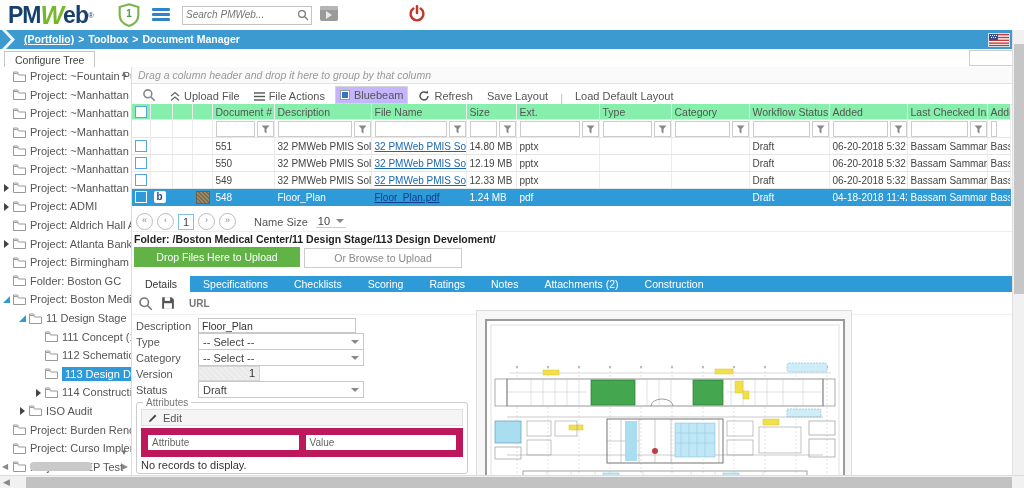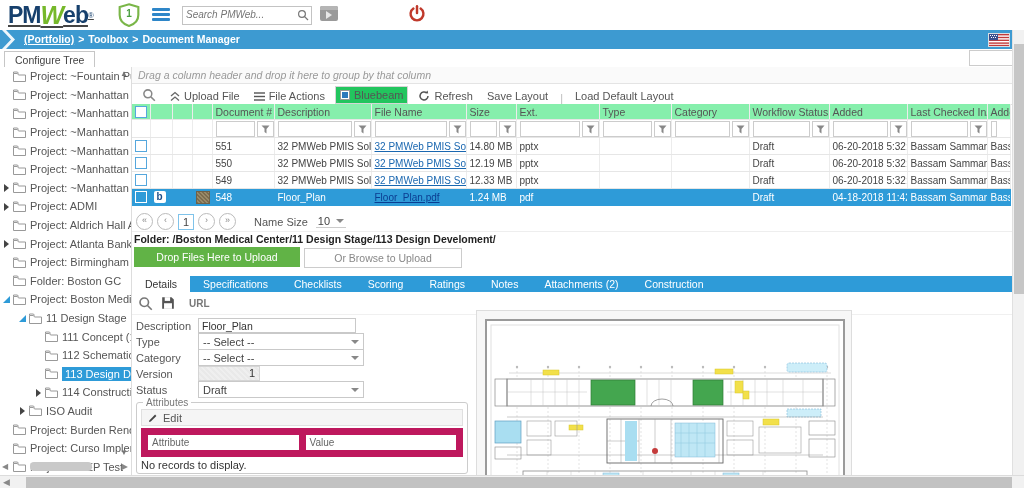--- a/index.html
+++ b/index.html
@@ -2,21 +2,21 @@
 <html><head>
 <meta charset="utf-8">
 <style>
   html,body{margin:0;padding:0;width:1024px;height:488px;overflow:hidden;
     font-family:"Liberation Sans",sans-serif;font-size:11px;color:#444;background:#fff;}
   .abs{position:absolute;}
   svg{display:block;}
 
   
   #topbar{left:0;top:0;width:1024px;height:30px;background:#fff;}
-  #logo{left:8px;top:1px;height:28px;display:flex;align-items:center;text-decoration:underline;}
+  #logo{left:8px;top:1px;height:28px;display:flex;align-items:center;}
   #logo .pm,#logo .eb{font-weight:800;font-size:23px;color:#17406d;letter-spacing:-1px;}
   #logo .w{font-weight:800;font-size:25px;color:#76b82a;letter-spacing:-1px;font-style:italic;}
   #logo .reg{font-size:8px;color:#17406d;vertical-align:top;}
   #shield{left:118px;top:3px;width:22px;height:24px;}
   #shield .num{position:absolute;left:0;top:5px;width:22px;text-align:center;font-size:10px;color:#4a9e3f;font-weight:bold;}
   #burger{left:152px;top:8px;width:18px;height:14px;cursor:pointer;}
   #burger div{height:3px;background:#2e86c8;margin-bottom:2px;border-radius:1px;}
   #gsearch{left:182px;top:6px;width:128px;height:17px;border:1px solid #c3c3c3;background:#fff;}
   #gsearch input{border:0;outline:0;width:106px;height:15px;font-size:10px;font-style:italic;color:#666;padding:0 3px;font-family:"Liberation Sans",sans-serif;}
   #gsearch .mag{position:absolute;right:2px;top:2px;}
@@ -52,21 +52,21 @@
   #tree-hscroll{left:2px;top:462px;width:126px;height:10px;}
   #tree-hscroll .la,#tree-hscroll .ra{position:absolute;top:0;font-size:8px;color:#888;}
   #tree-hscroll .la{left:0;} #tree-hscroll .ra{right:0;}
   #tree-hscroll .thumb{position:absolute;left:28px;top:0;width:62px;height:9px;background:#c9c9c9;border-radius:4px;}
 
   
   #main{left:132px;top:67px;width:880px;height:408px;background:#fff;overflow:hidden;}
   #groupband{left:0;top:0;width:880px;height:16px;background:#fafafa;border-bottom:1px solid #e4e4e4;line-height:16px;padding-left:6px;color:#999;font-style:italic;font-size:10.5px;}
   #gridtoolbar{left:0;top:16px;width:880px;height:21px;border-bottom:1px solid #e0e0e0;display:flex;align-items:flex-end;gap:6px;padding-left:6px;color:#555;}
   .tbtn{display:flex;align-items:center;gap:4px;cursor:pointer;padding:2px 4px;}
-  .tbtn.boxed{background:#22c55e;border:1px solid #d5d5d5;}
+  .tbtn.boxed{background:#c4b5fd;border:1px solid #d5d5d5;}
   .tsep{color:#bbb;margin:0 2px;}
 
   
   #grid{left:0;top:37px;width:878px;border-collapse:collapse;table-layout:fixed;font-size:10px;color:#444;}
   #grid th,#grid td{border-right:1px solid #ececec;border-bottom:1px solid #e6e6e6;padding:0 3px;height:16px;overflow:hidden;white-space:nowrap;text-align:left;font-weight:normal;}
   #grid thead th{color:#555;font-size:10.5px;height:15px;background:#86efac;cursor:pointer;}
   #grid tr.filter td{height:17px;background:#fff;}
   #grid tr.filter input{width:calc(100% - 22px);height:12px;border:1px solid #ccc;vertical-align:middle;}
   #grid tr.filter .fbtn{display:inline-block;width:15px;height:14px;border:1px solid #ccc;background:#fff;vertical-align:middle;margin-left:2px;text-align:center;cursor:pointer;}
   #grid tr.filter .fbtn svg{margin:3px auto 0;}

